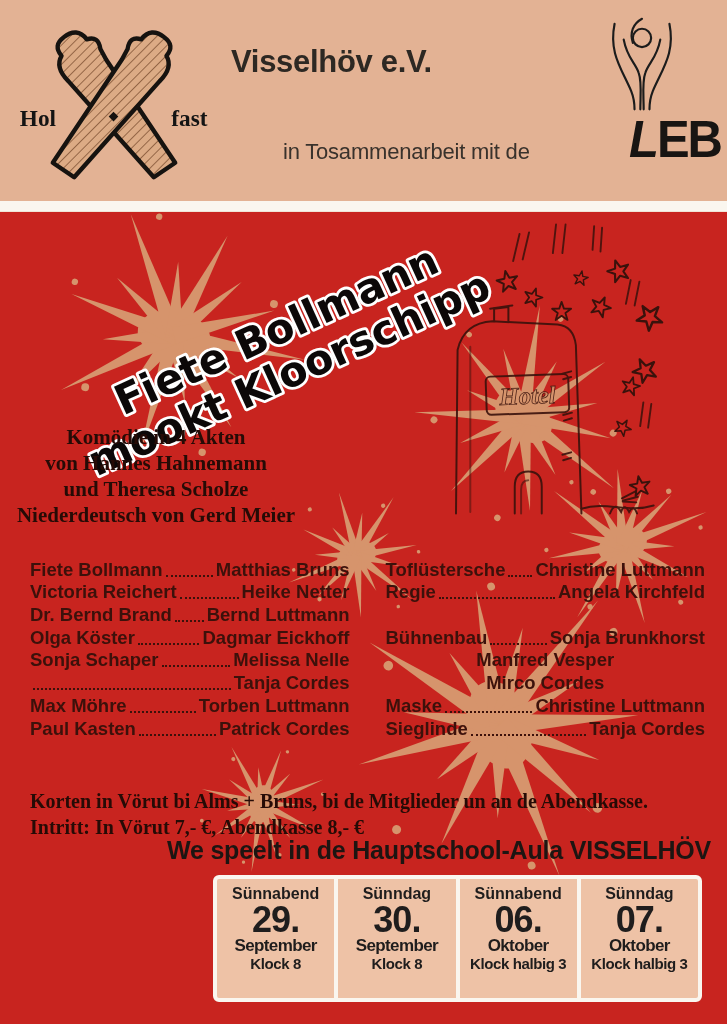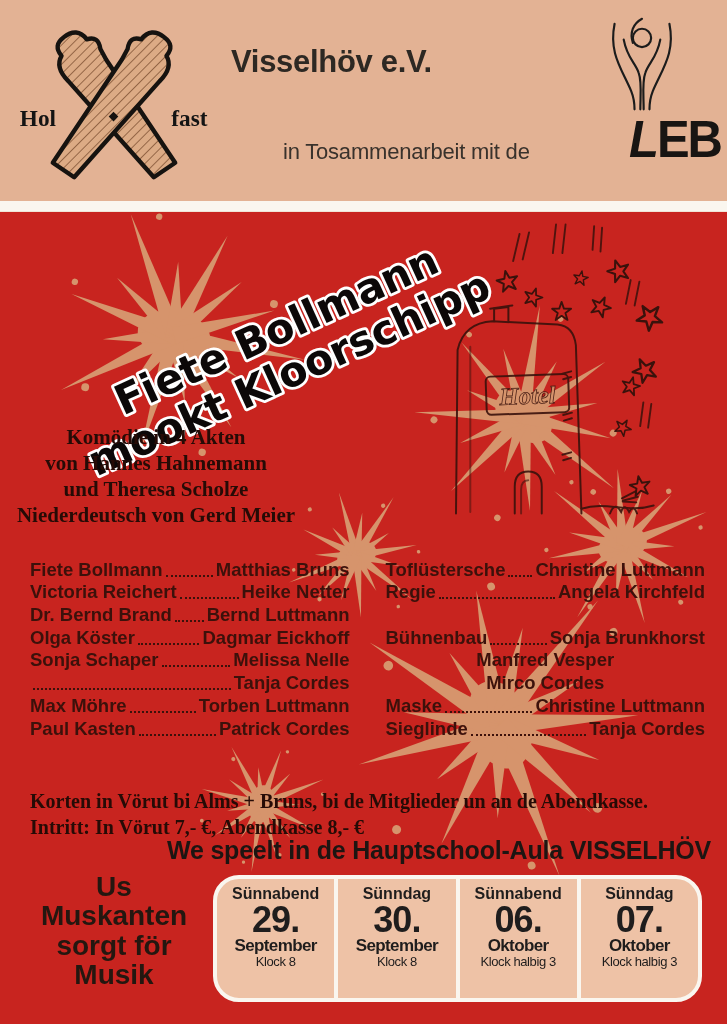--- a/index.html
+++ b/index.html
@@ -68,28 +68,28 @@
     position:absolute; right:16px; top:625px; font-weight:bold; font-size:25px;
     color:#1d1512; letter-spacing:-0.2px; z-index:2; white-space:nowrap;
   }
   .music{
     position:absolute; left:28px; top:661px; width:172px; text-align:center;
     font-weight:bold; font-size:28px; line-height:1.05; color:#241710; z-index:2;
   }
   .date-strip{
     position:absolute; left:213px; top:664px; width:489px; height:127px;
     background:var(--cell,#eec2a6); border:4px solid var(--white,#faf6ef);
-    border-radius:26px; display:flex; box-sizing:border-box; z-index:2; overflow:hidden;
+    border-radius:6px; display:flex; box-sizing:border-box; z-index:2; overflow:hidden;
   }
   .date-card{flex:1; text-align:center; color:#1f1d1d; padding-top:6px; min-width:0;}
   .date-card + .date-card{border-left:4px solid var(--white,#faf6ef);}
   .date-card .day{font-weight:bold; font-size:16px; line-height:1.1;}
   .date-card .num{font-weight:bold; font-size:36px; line-height:0.95; letter-spacing:-1px;}
   .date-card .month{font-weight:bold; font-size:17px; line-height:1.08; letter-spacing:-0.6px;}
-  .date-card .time{font-weight:normal; font-size:13px; line-height:1.15; letter-spacing:-0.4px;}
+  .date-card .time{font-weight:bold; font-size:15px; line-height:1.15; letter-spacing:-0.4px;}
 </style>
 </head>
 <body>
 
 <div class="poster">
 
   <div class="header">
 
     <svg class="holfast" viewBox="0 0 210 175">
       <defs>
@@ -327,30 +327,20 @@
         </div>
     </div>
 
     <div class="tickets">
       <div>Korten in Vörut bi Alms + Bruns, bi de Mitglieder un an de Abendkasse.</div>
       <div>Intritt: In Vörut 7,- €, Abendkasse 8,- €</div>
     </div>
 
     <div class="venue">We speelt in de Hauptschool-Aula VISSELHÖV</div>
 
-    <div class="music">
-
-        <div class="line">Us</div>
-
-        <div class="line">Muskanten</div>
-
-        <div class="line">sorgt för</div>
-
-        <div class="line">Musik</div>
-      </div>
 
     <div class="date-strip">
 
         <div class="date-card">
           <div class="day">Sünnabend</div>
           <div class="num">29.</div>
           <div class="month">September</div>
           <div class="time">Klock 8</div>
         </div>
 

